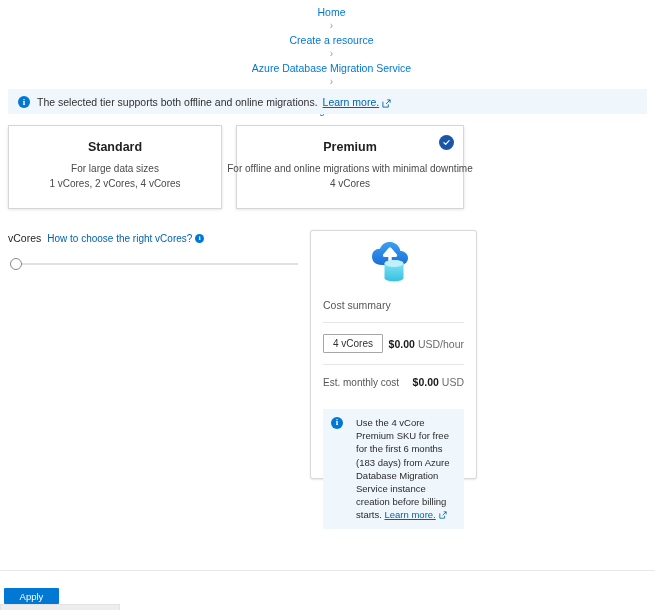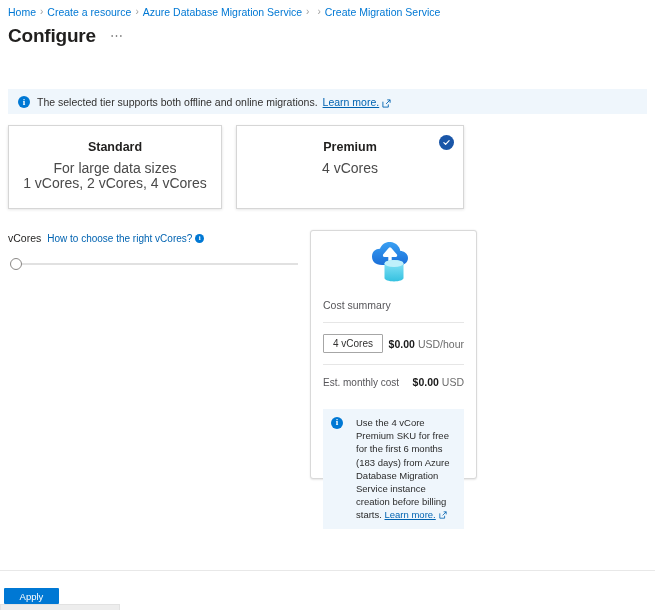--- a/index.html
+++ b/index.html
@@ -12,20 +12,21 @@
     overflow: hidden;
   }
   .page { position: relative; width: 655px; height: 610px; background: #fff; }
 
   
   .breadcrumb {
     display: flex; align-items: center;
     padding: 5px 0 0 8px;
     font-size: 10.5px; line-height: 14px;
     white-space: nowrap;
+    flex-direction: column;
   }
   .crumb { color: #0078d4; cursor: pointer; }
   .crumb.home { color: #0078d4; }
   .crumb-sep { color: #a0a0a0; margin: 0 4px; font-size: 10px; }
 
   
   .title-row { display: flex; align-items: baseline; padding: 6px 4px 0 8px; }
   .page-title { font-size: 19px; font-weight: bold; color: #201f1e; letter-spacing: -0.2px; }
   .title-ellipsis { margin-left: 14px; color: #666; font-size: 13px; letter-spacing: 1px; cursor: pointer; position: relative; top: -2px; }
 
@@ -60,21 +61,21 @@
     border: 1px solid #d6d6d6;
     border-radius: 0;
     box-shadow: 0 1.2px 3px rgba(0,0,0,0.13);
     position: relative;
     display: flex; flex-direction: column; align-items: center;
     padding-top: 14px;
     cursor: pointer;
   }
   .tier-card.wide { width: 228px; }
   .tier-name { font-size: 12.5px; font-weight: bold; color: #201f1e; margin-bottom: 7px; }
-  .tier-desc { font-size: 14px; color: #4a4a4a; line-height: 15px; text-align: center; white-space: nowrap; }
+  .tier-desc { font-size: 10px; color: #4a4a4a; line-height: 15px; text-align: center; white-space: nowrap; }
   .check-badge {
     position: absolute; right: 9px; top: 9px;
     width: 15px; height: 15px; border-radius: 50%;
     background: #1a56a8;
     display: flex; align-items: center; justify-content: center;
   }
   .check-badge svg { width: 9px; height: 9px; display: block; }
 
   
   .vcores-block { position: absolute; left: 8px; top: 232px; width: 290px; }
@@ -199,20 +200,21 @@
       <div class="tier-desc">1 vCores, 2 vCores, 4 vCores</div>
     </div>
 
     <div class="tier-card wide">
       <div class="check-badge">
         <svg viewBox="0 0 12 12">
             <path d="M2.5 6.2 L4.8 8.5 L9.5 3.6" fill="none" stroke="#fff" stroke-width="1.6" stroke-linecap="round" stroke-linejoin="round"></path>
           </svg>
       </div>
       <div class="tier-name">Premium</div>
+      <div class="tier-desc">For offline and online migrations with minimal downtime</div>
       <div class="tier-desc">4 vCores</div>
     </div>
 
   </div>
 
   <div class="vcores-block">
     <div class="vcores-head">
       <span class="vcores-label">vCores</span>
       <span class="vcores-help">How to choose the right vCores?</span>
       <span class="help-dot">i</span>

